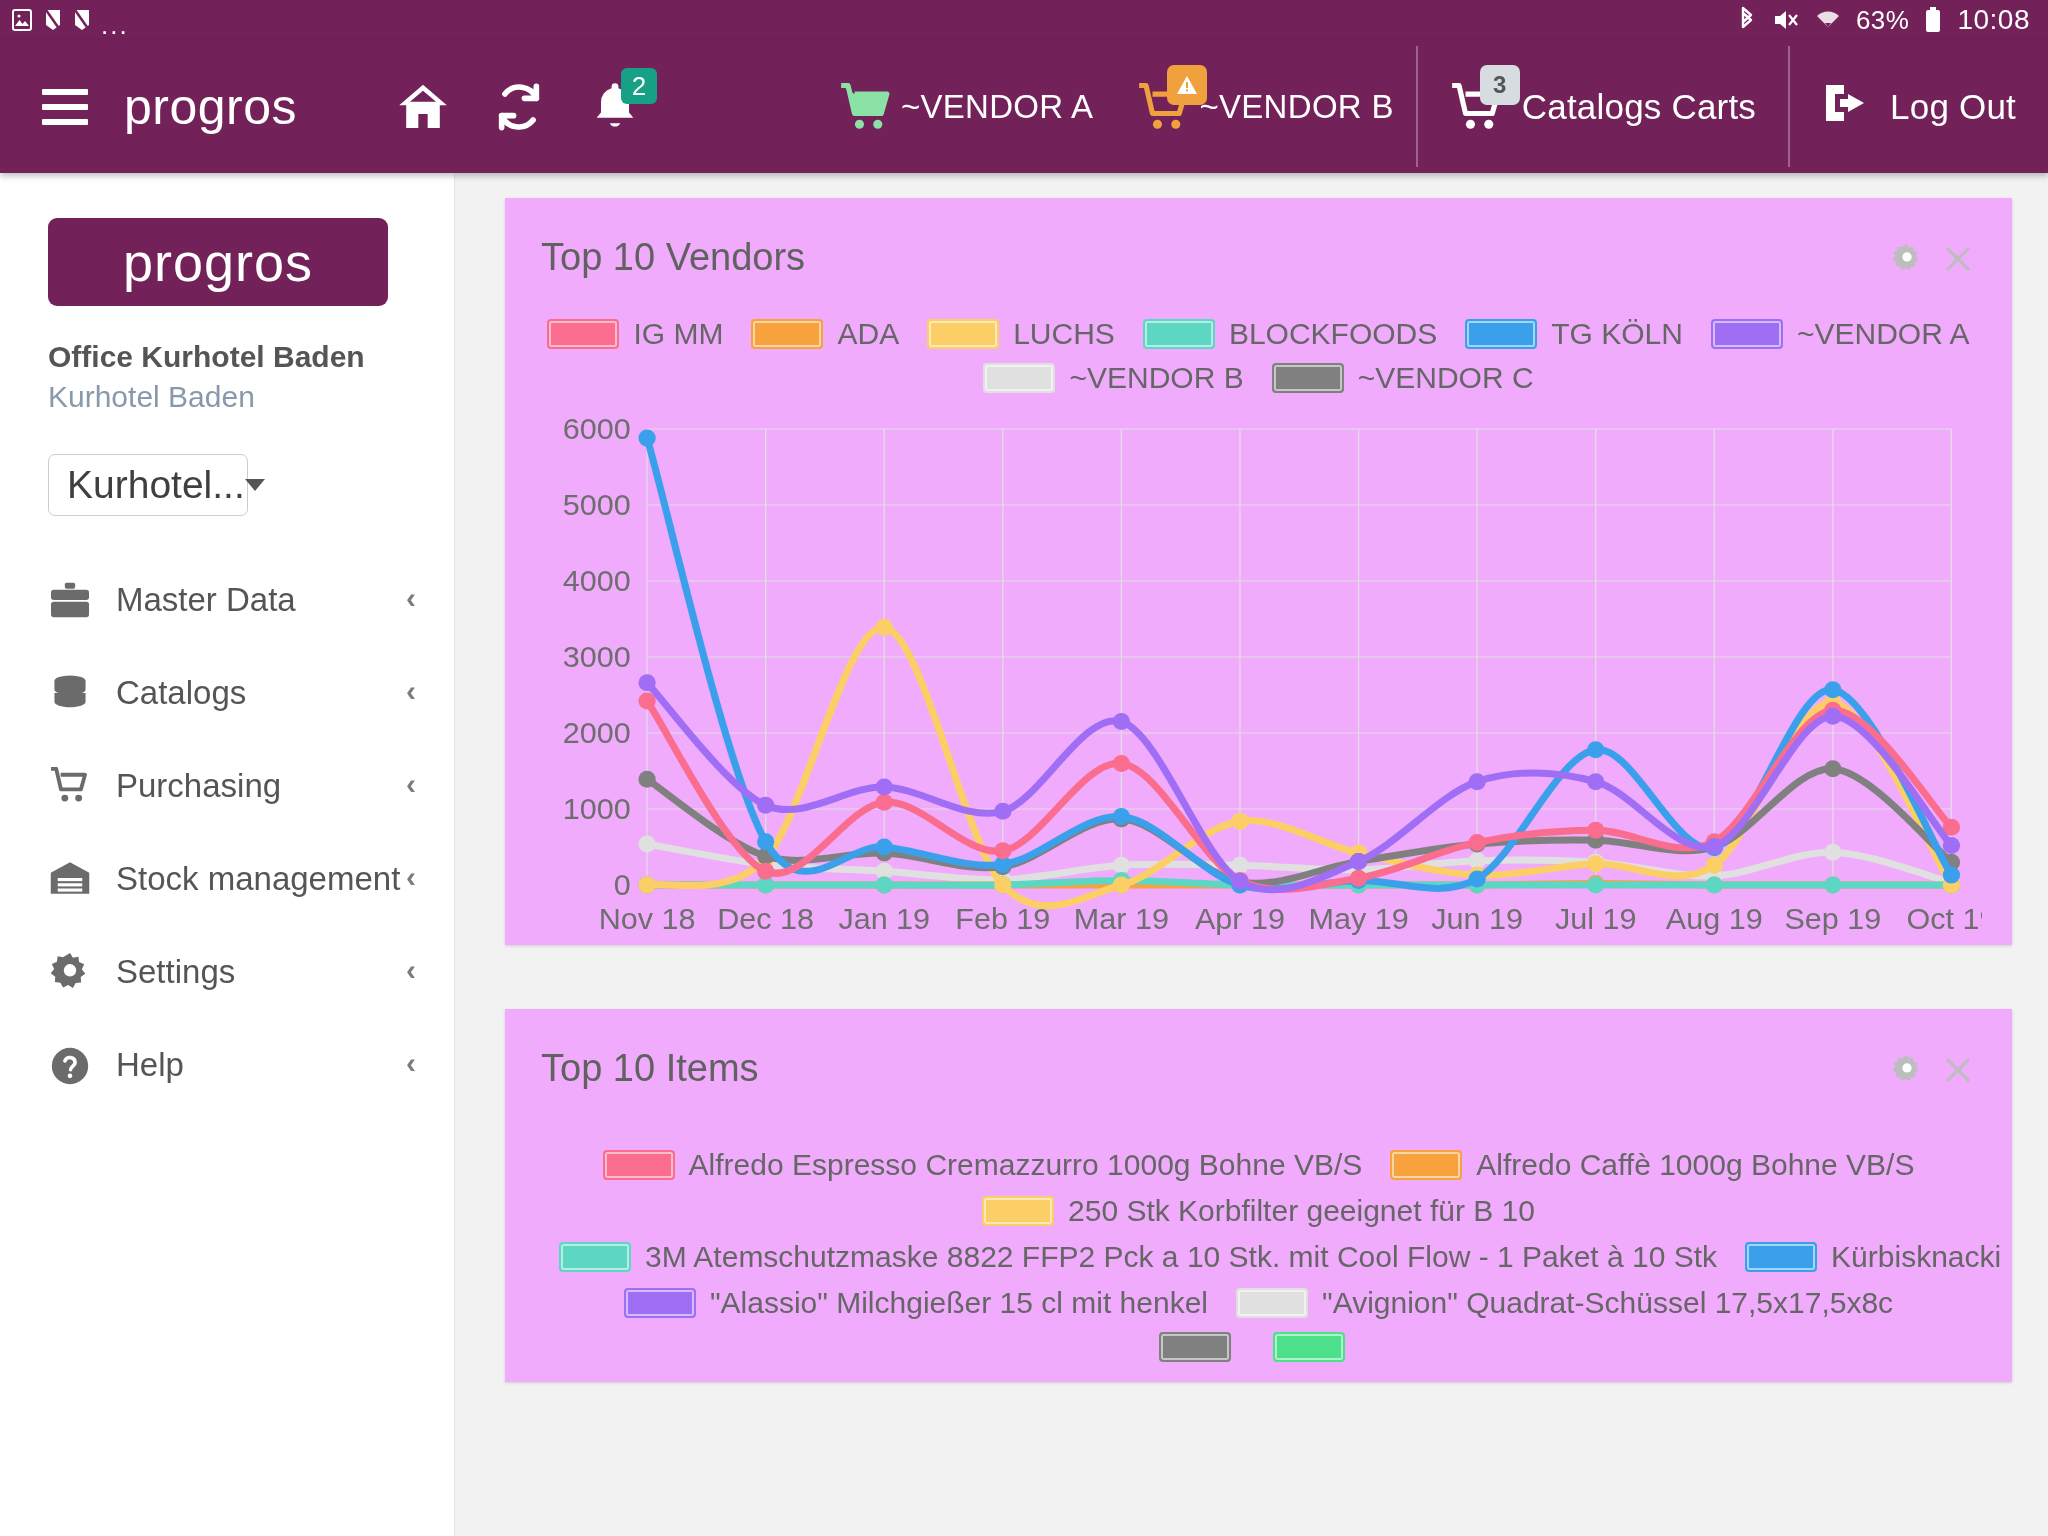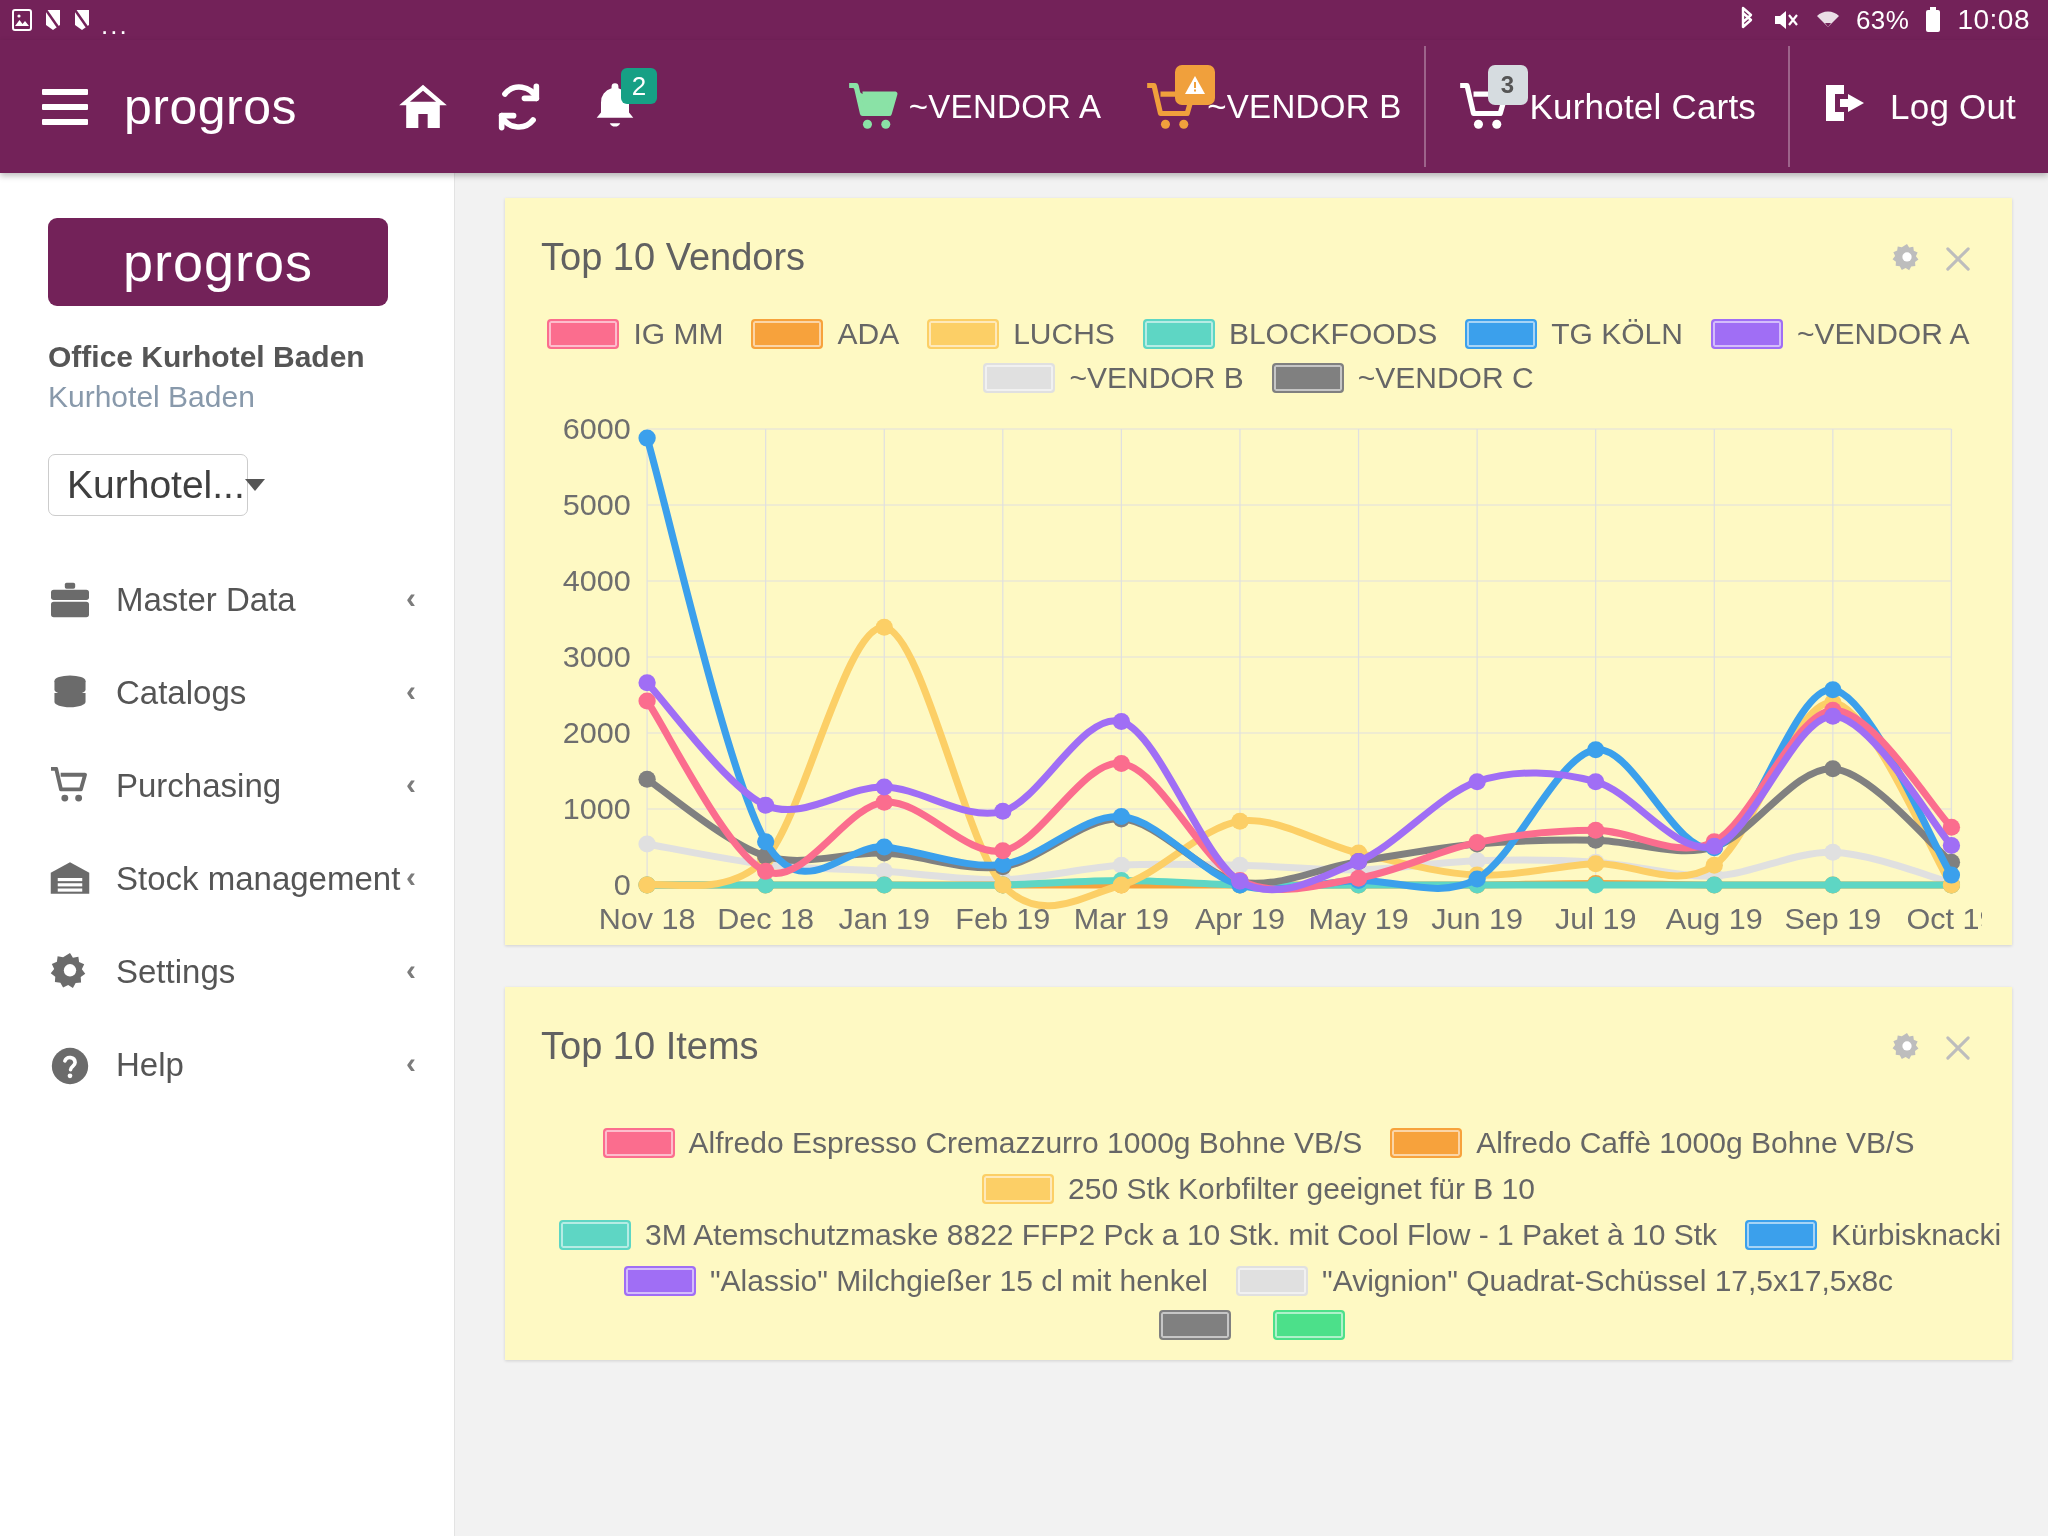--- a/index.html
+++ b/index.html
@@ -101,22 +101,22 @@
     display: flex; align-items: flex-start; height: 93px;
     padding: 0 38px 0 48px; cursor: pointer;
   }
   .menu-ico { width: 44px; display: flex; align-items: center; justify-content: center; margin-right: 24px; color: #6b6b6b; }
   .menu-label { flex: 1; font-size: 33px; color: #555; }
   .chev-left { color: #7c7c7c; font-size: 30px; font-weight: bold; }
 
   
   .main { flex: 1; padding: 25px 36px 0 50px; overflow: hidden; }
   .card {
-    background: #fef9c3; box-shadow: 0 1px 3px rgba(0,0,0,.14);
-    margin-bottom: 42px; position: relative;
+    background: #f0abfc; box-shadow: 0 1px 3px rgba(0,0,0,.14);
+    margin-bottom: 64px; position: relative;
   }
   .card-head {
     display: flex; align-items: flex-start; justify-content: space-between;
     padding: 38px 40px 0 36px;
   }
   .card-title { font-size: 38px; color: #616161; font-weight: 400; }
   .card-actions { display: flex; align-items: center; gap: 22px; padding-top: 8px; }
   .ico-btn { cursor: pointer; color: #bdbdbd; display: flex; }
 
   
@@ -261,21 +261,21 @@
 
   <div class="nav-link">
     <span class="cart-wrap">
       <svg width="56" height="52" viewBox="0 0 26 24" fill="#fff">
           <path d="M1 2h3.2l3 13h12.4l2.6-9H7.2" fill="none" stroke="#fff" stroke-width="2.4" stroke-linejoin="round"></path>
           <circle cx="9.5" cy="20" r="2.1"></circle>
           <circle cx="18" cy="20" r="2.1"></circle>
         </svg>
       <span class="cart-flag" style="background:#d6dce0;color:#555;">3</span>
     </span>
-    <span>Kurhotel Carts</span>
+    <span>Catalogs Carts</span>
   </div>
 
   <div class="divider-v"></div>
 
   <div class="nav-link">
     <span>
       <svg width="52" height="46" viewBox="0 0 26 22" fill="#fff">
           <path d="M2 2h9v4.5H6.5v9H11V20H2z"></path>
           <path d="M13 6.5V9h-4v4h4v2.5L21 11z"></path>
         </svg>

